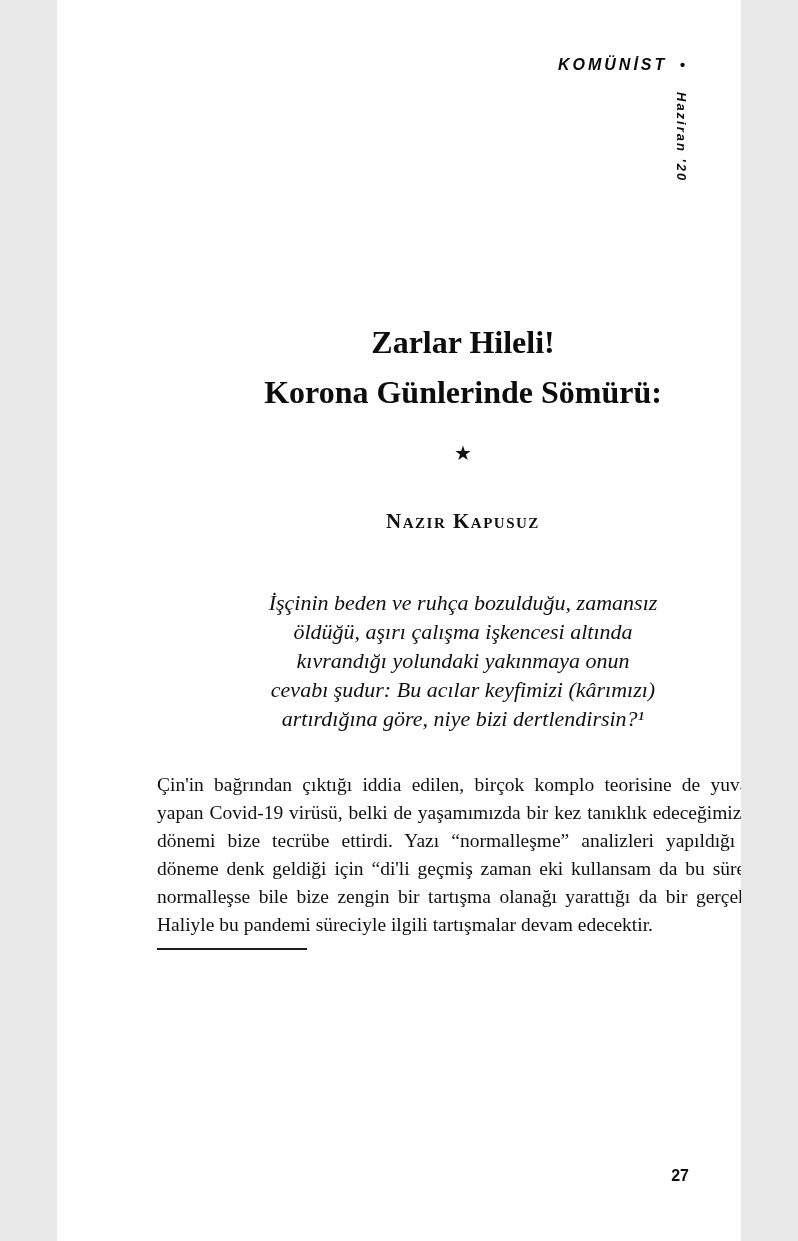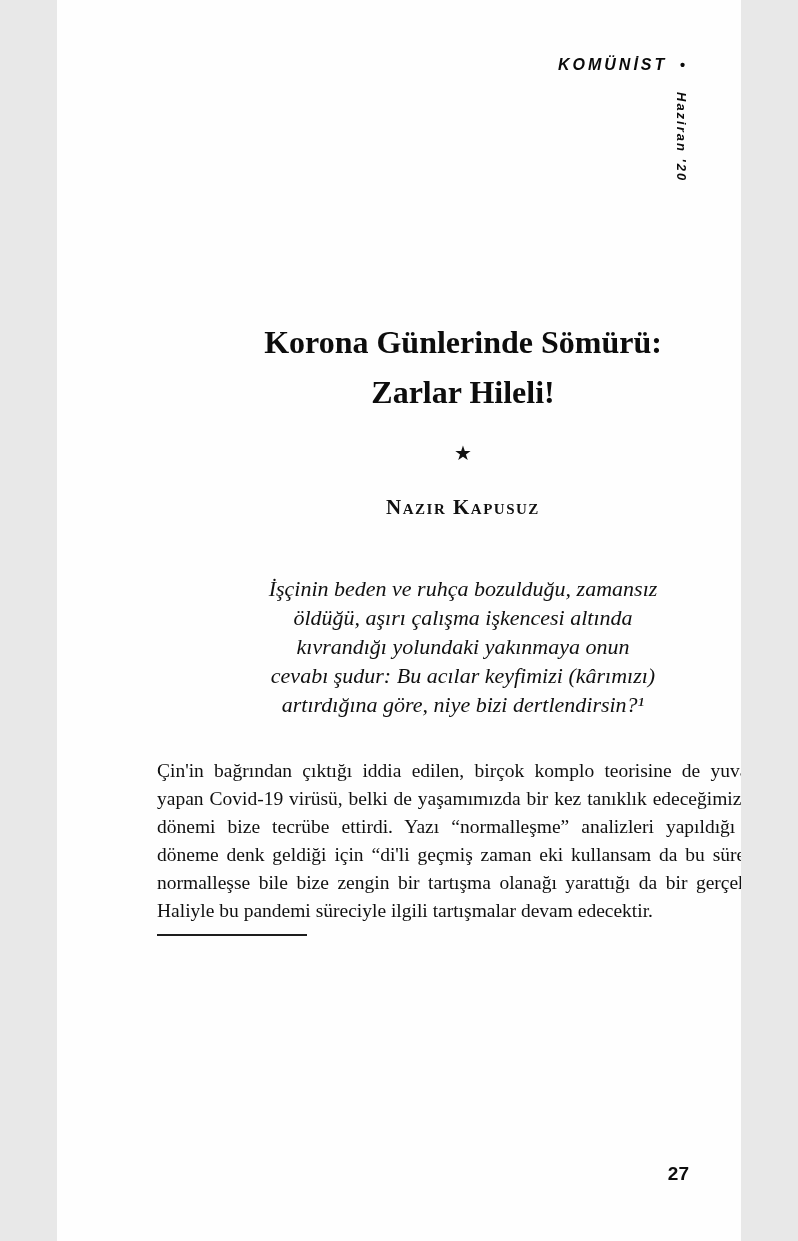--- a/index.html
+++ b/index.html
@@ -62,21 +62,21 @@
   }
   .title-line { display: block; }
   .star {
     text-align: center;
     font-size: 20px;
     margin-top: 24px;
     color: #111;
   }
   .author {
     text-align: center;
-    margin-top: 30px;
+    margin-top: 44px;
     font-size: 21px;
     font-weight: bold;
     font-variant: small-caps;
     letter-spacing: 1.5px;
     color: #111;
   }
   .epigraph {
     margin: 54px 0 38px 0;
     text-align: center;
     font-style: italic;
@@ -103,41 +103,41 @@
     font-size: 13.5px;
     color: #1d1d1d;
   }
   .footnote .marker { margin-right: 12px; }
   .page-number {
     position: absolute;
     right: 52px;
     bottom: 56px;
     font-family: "Liberation Sans", sans-serif;
     font-weight: bold;
-    font-size: 19px;
+    font-size: 16px;
     color: #0d0d0d;
   }
 </style>
 </head>
 <body>
 
 <div class="page">
 
   <header class="masthead">
     <span class="journal">KOMÜNİST</span>
     <span class="bullet">•</span>
   </header>
 
   <div class="issue-date">Haziran '20</div>
 
   <main class="article">
 
     <h1 class="title">
+      <span class="title-line">Zarlar Hileli!</span>
       <span class="title-line">Korona Günlerinde Sömürü:</span>
-      <span class="title-line">Zarlar Hileli!</span>
     </h1>
 
     <div class="star">★</div>
 
     <div class="author">Nazır Kapusuz</div>
 
     <blockquote class="epigraph">İşçinin beden ve ruhça bozulduğu, zamansız
 öldüğü, aşırı çalışma işkencesi altında
 kıvrandığı yolundaki yakınmaya onun
 cevabı şudur: Bu acılar keyfimizi (kârımızı)

